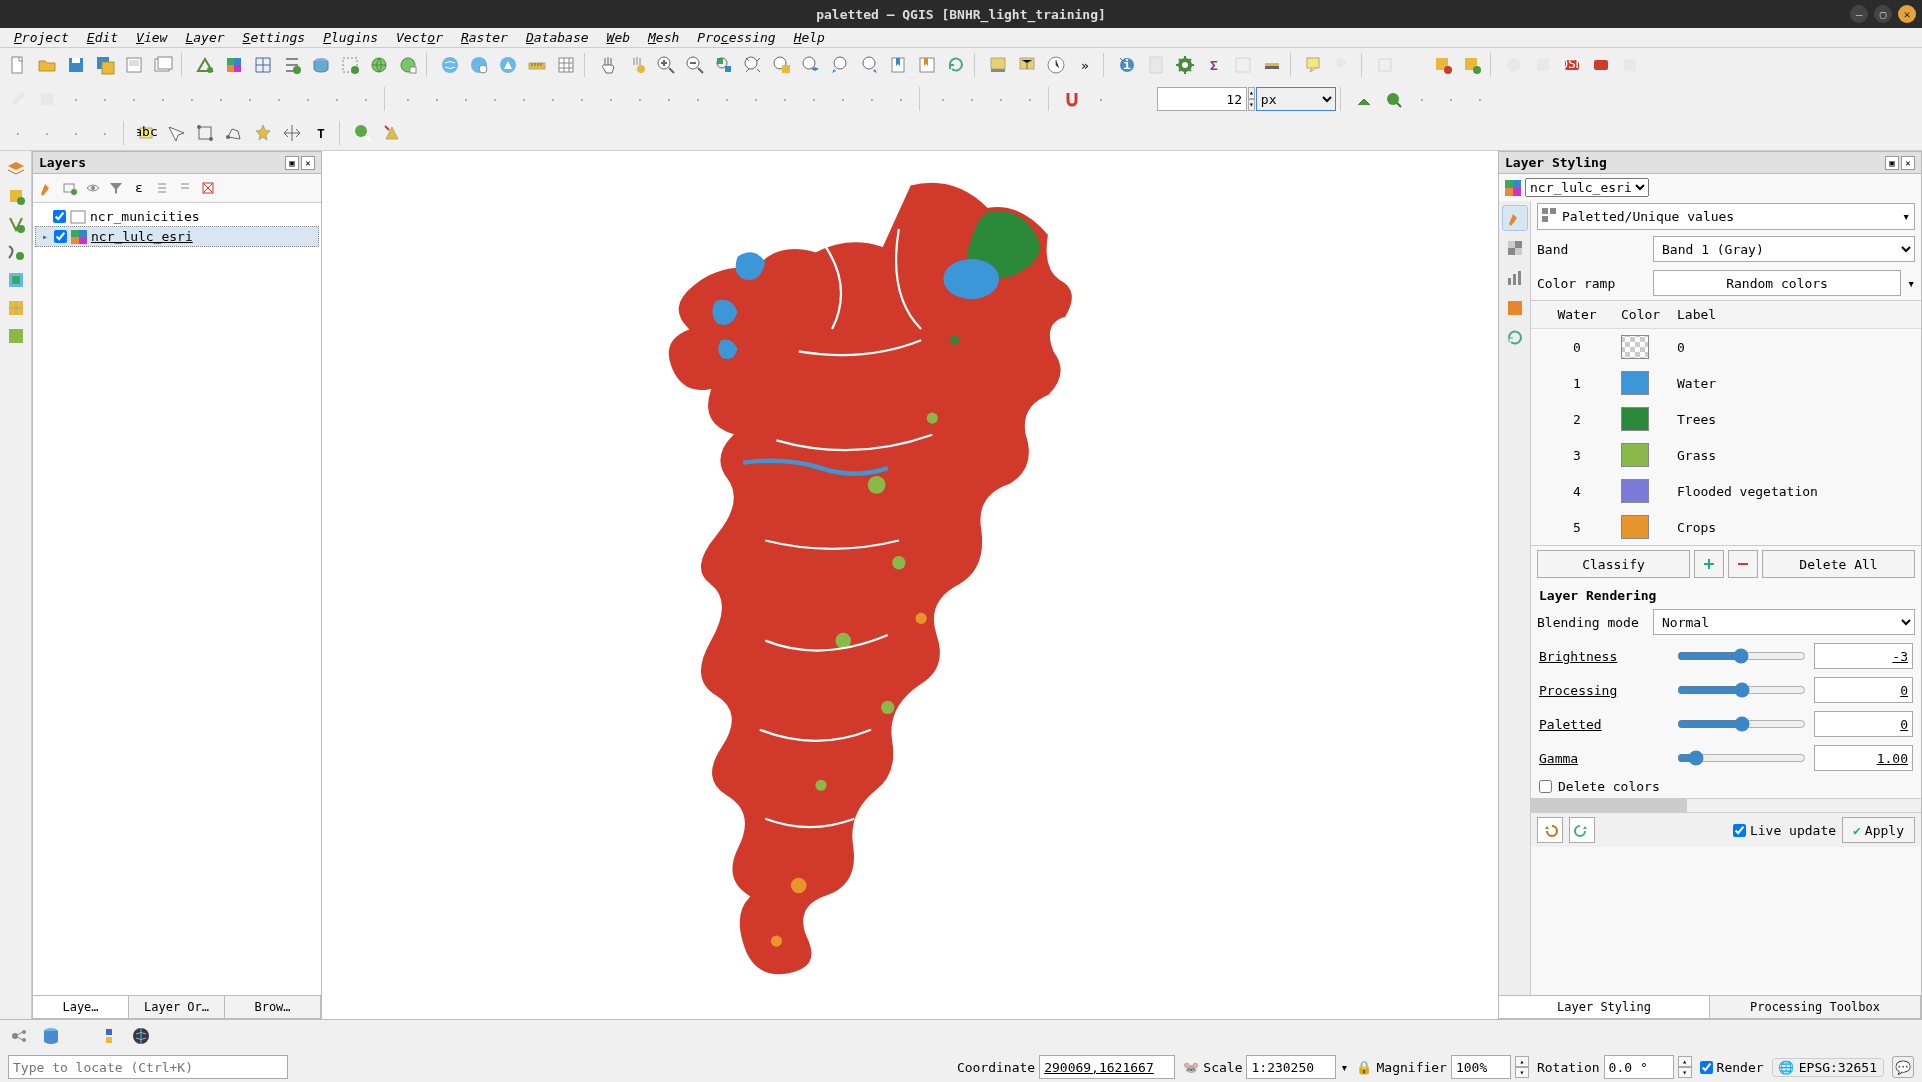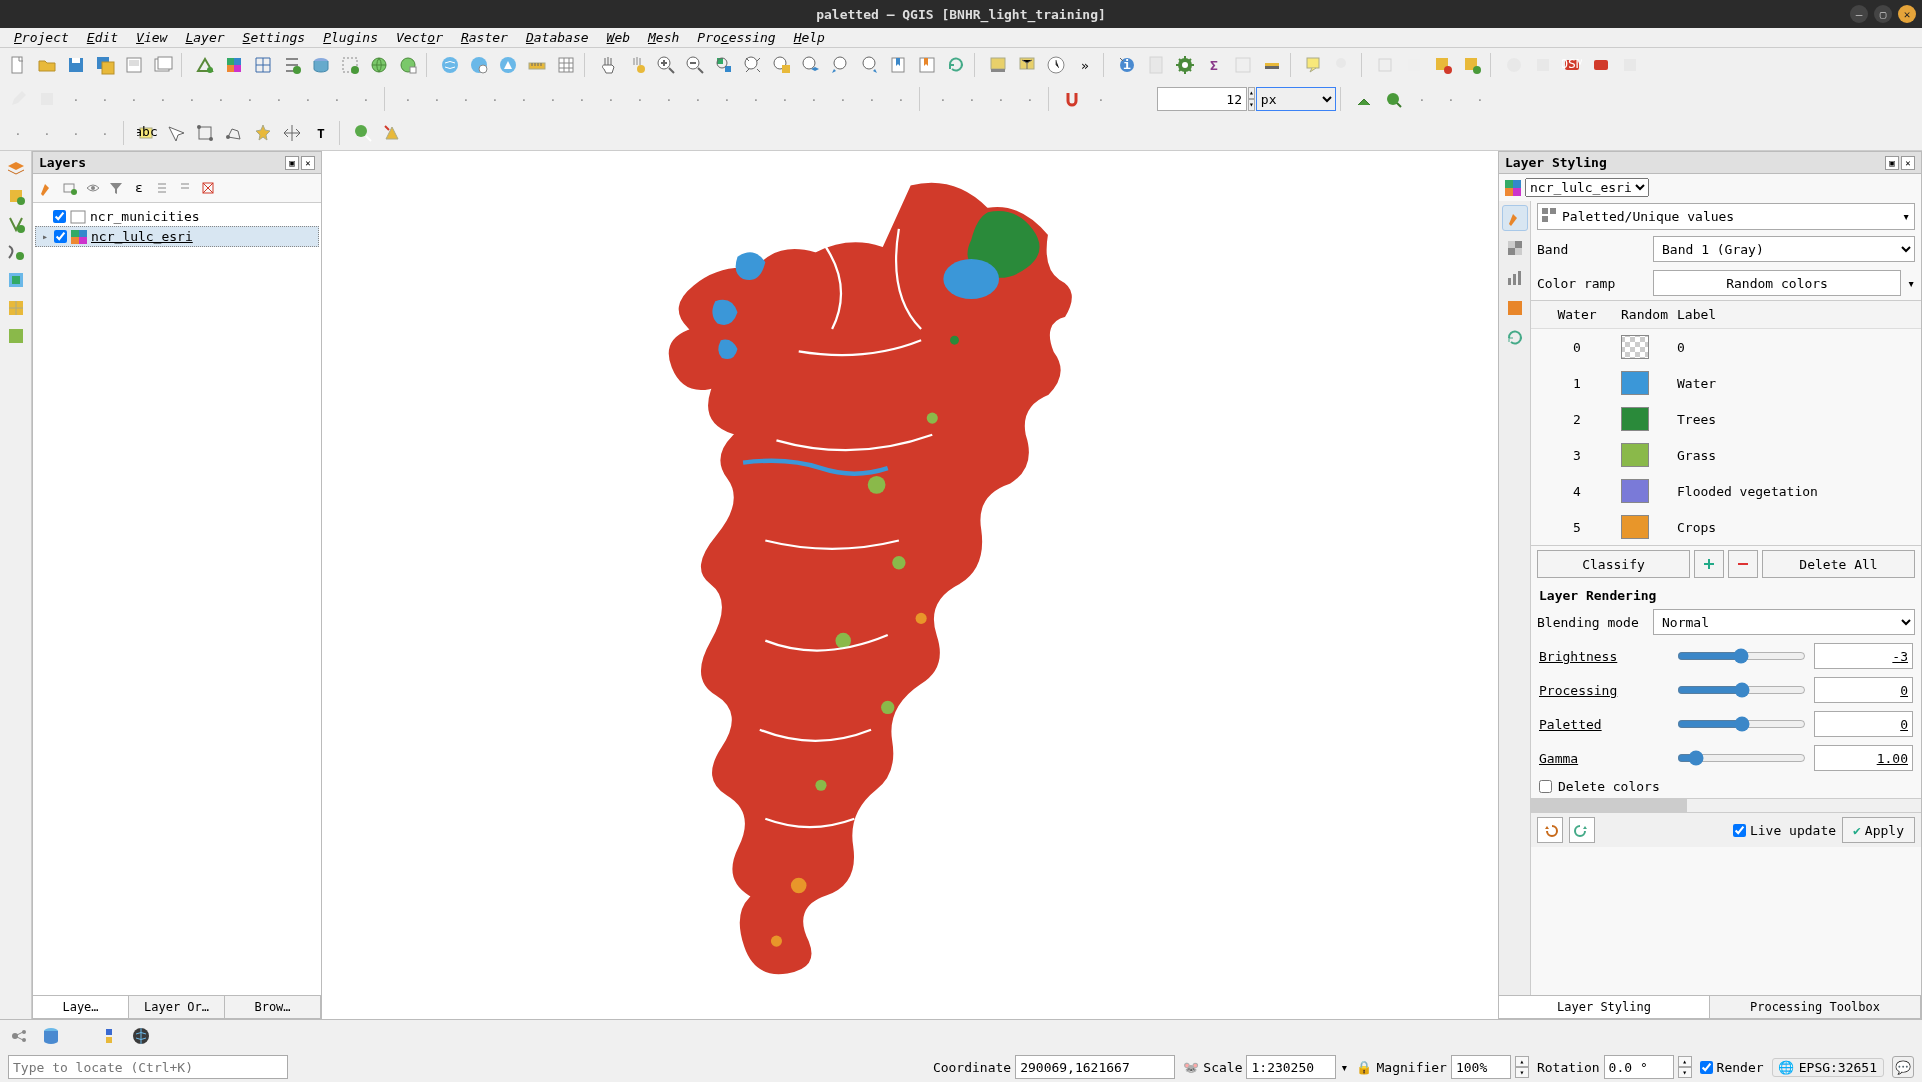--- a/index.html
+++ b/index.html
@@ -843,21 +843,21 @@
           <span class="lbl">Color ramp</span>
           <div class="color-ramp-btn">
               <span>Random colors</span>
             </div>
           <span style="cursor:pointer">▾</span>
         </div>
 
         <div class="class-table">
           <div class="thead">
             <div class="col-value">Water</div>
-            <div class="col-color">Random</div>
+            <div class="col-color">Color</div>
             <div class="col-label">Label</div>
           </div>
           <div id="class-rows">
               <div class="trow">
                 <div class="col-value">0</div>
                 <div class="col-color">
                   <div class="swatch transparent"></div>
                 </div>
                 <div class="col-label">0</div>
               </div>
@@ -1011,21 +1011,21 @@
   <div class="statusbar">
     <div class="locator">
       <span class="locator-wrap">
         <span class="search-ic">🔍</span>
         <input type="text" placeholder="Type to locate (Ctrl+K)" style="">
       </span>
     </div>
     <div class="spacer"></div>
     <div class="sgrp">
       <span>Coordinate</span>
-      <input type="text" style="width: 160px;" value="290069,1621667">
+      <input type="text" style="width: 136px; text-decoration: underline;" value="290069,1621667">
     </div>
     <div class="sgrp">
       <span class="lock">🐭</span>
       <span>Scale</span>
       <input type="text" style="width: 90px;" value="1:230250">
       <span style="cursor:pointer">▾</span>
     </div>
     <div class="sgrp">
       <span class="lock">🔒</span>
       <span>Magnifier</span>

